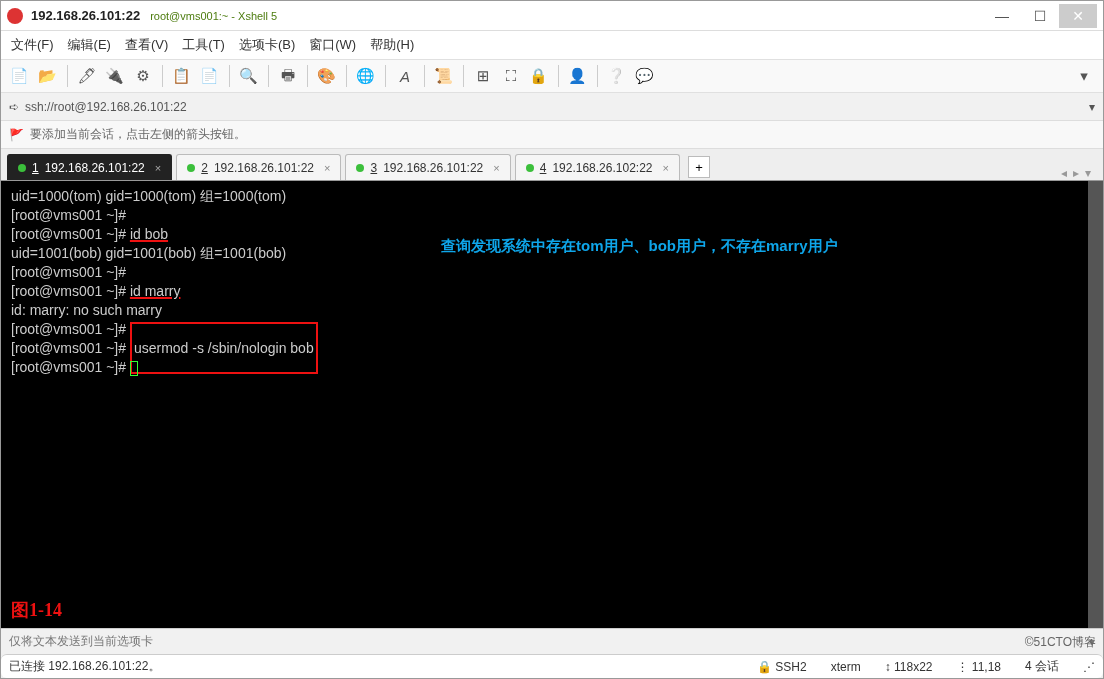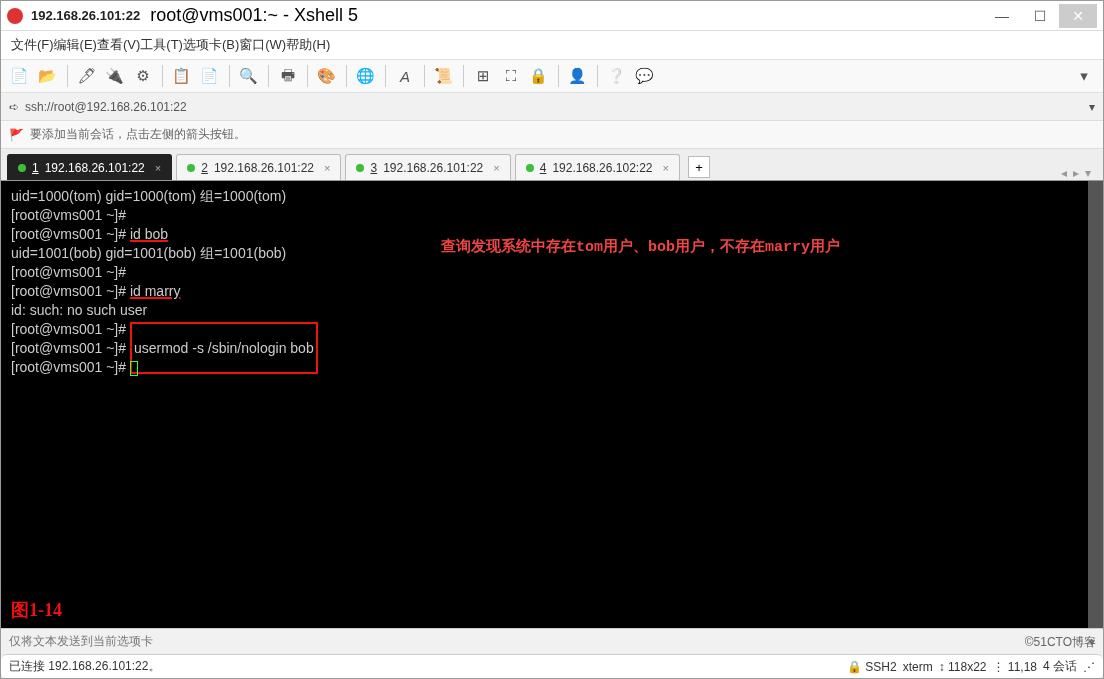--- a/index.html
+++ b/index.html
@@ -1,51 +1,51 @@
 <!DOCTYPE html>
 <html><head>
 <meta charset="utf-8">
 <style>
 * { margin:0; padding:0; box-sizing:border-box; font-family:"Microsoft YaHei","SimSun",sans-serif; }
 body { width:1104px; height:679px; background:#f0f0f0; display:flex; flex-direction:column; border:1px solid #999; }
 .titlebar { height:30px; display:flex; align-items:center; padding:0 6px; background:#fff; border-bottom:1px solid #ddd; }
 .titlebar .logo { width:16px; height:16px; background:#d33; border-radius:50%; margin-right:8px; }
 .titlebar .title-ip { font-weight:bold; font-size:13px; color:#222; margin-right:10px; }
-.titlebar .title-rest { font-size:18px; color:#000000; }
+.titlebar .title-rest { font-size:11px; color:#4d7c0f; }
 .winbtns { margin-left:auto; display:flex; }
 .winbtn { width:38px; height:24px; display:flex; align-items:center; justify-content:center; color:#555; font-size:14px; cursor:pointer; }
 .winbtn.close { background:#ccc; color:#fff; }
-.menubar { height:28px; display:flex; align-items:center; padding:0 10px; background:#fff; font-size:13px; color:#333; }
+.menubar { height:28px; display:flex; align-items:center; padding:0 10px; gap:14px; background:#fff; font-size:13px; color:#333; }
 .menubar span { cursor:pointer; }
 .toolbar { height:34px; display:flex; align-items:center; padding:0 6px; gap:2px; background:#f9f9f9; border-top:1px solid #e0e0e0; border-bottom:1px solid #e0e0e0; }
 .tbtn { width:26px; height:26px; display:flex; align-items:center; justify-content:center; border:1px solid transparent; border-radius:2px; cursor:pointer; color:#555; font-size:15px; }
 .tsep { width:1px; height:22px; background:#ccc; margin:0 4px; }
 .addrbar { height:28px; display:flex; align-items:center; padding:0 8px; background:#f1f1f1; border-bottom:1px solid #ddd; font-size:12px; color:#555; gap:6px; }
 .hintbar { height:28px; display:flex; align-items:center; padding:0 8px; background:#f8f8f8; border-bottom:1px solid #ddd; font-size:12px; color:#666; gap:6px; }
 .tabbar { height:32px; display:flex; align-items:flex-end; background:#eee; border-bottom:1px solid #999; padding:0 6px; gap:4px; }
 .tab { height:26px; display:flex; align-items:center; padding:0 10px; background:#f5f5f5; border:1px solid #bbb; border-bottom:none; border-radius:3px 3px 0 0; font-size:12px; color:#333; cursor:pointer; gap:6px; }
 .tab.active { background:#222; color:#fff; border-color:#222; }
 .tab .dot { width:8px; height:8px; border-radius:50%; background:#3bbf3b; }
 .tab .x { color:#888; margin-left:4px; font-size:11px; }
 .tab.active .x { color:#aaa; }
 .tab .num { text-decoration:underline; }
 .addtab { width:22px; height:22px; display:flex; align-items:center; justify-content:center; border:1px solid #bbb; background:#fff; cursor:pointer; margin-bottom:2px; margin-left:4px; font-size:13px; }
 .tabnav { margin-left:auto; display:flex; gap:6px; color:#999; font-size:12px; padding-right:6px; }
 .terminal { flex:1; background:#000; position:relative; font-family:"Consolas","Courier New",monospace; font-size:14px; color:#ccc; padding:6px 10px; overflow:hidden; }
 .termline { white-space:pre; line-height:19px; }
 .termline .redcmd { text-decoration:underline; text-decoration-color:#e11; text-decoration-thickness:2px; }
 .redbox { border:2px solid #e11; padding:16px 2px;text-align:center; }
-.annot { position:absolute; color:#ef4444; font-family:Liberation Mono, monospace; font-weight:bold; font-size:15px; }
+.annot { position:absolute; color:#0ea5e9; font-family:Liberation Sans, sans-serif; font-weight:bold; font-size:15px; }
 .fignum { position:absolute; bottom:6px; left:10px; color:#e11; font-family:"Microsoft YaHei"; font-weight:bold; font-size:18px; }
 .cursor { display:inline-block; width:8px; height:15px; border:1px solid #3f3; vertical-align:middle; }
 .scrollbar { position:absolute; right:0; top:0; bottom:0; width:15px; background:#2a2a2a; }
 .scrollbar .thumb { background:#555; width:100%; height:100%; }
 .sendbar { height:26px; display:flex; align-items:center; padding:0 8px; background:#f1f1f1; border-top:1px solid #ccc; font-size:12px; color:#777; justify-content:space-between;gap:20px; }
 .statusbar { height:24px; display:flex; align-items:center; padding:0 8px; background:#fff; border-top:1px solid #ccc; font-size:12px; color:#333; gap:18px;border-radius:6px; }
-.statusbar .right { margin-left:auto; display:flex; gap:6px; align-items:center; }
+.statusbar .right { margin-left:auto; display:flex; gap:24px; align-items:center; }
 .watermark { position:absolute; right:8px; bottom:28px; color:#666; font-size:12px; }
 </style>
 </head>
 <body>
 
 <div class="titlebar">
   <span class="logo"></span>
   <span class="title-ip">192.168.26.101:22</span>
   <span class="title-rest">root@vms001:~ - Xshell 5</span>
   <div class="winbtns">
@@ -128,21 +128,21 @@
 </div>
 
 <div class="terminal">
   <div id="term-body">
       <div class="termline">uid=1000(tom) gid=1000(tom) 组=1000(tom)</div>
       <div class="termline">[root@vms001 ~]# </div>
       <div class="termline">[root@vms001 ~]# <span class="redcmd">id bob</span></div>
       <div class="termline">uid=1001(bob) gid=1001(bob) 组=1001(bob)</div>
       <div class="termline">[root@vms001 ~]# </div>
       <div class="termline">[root@vms001 ~]# <span class="redcmd">id marry</span></div>
-      <div class="termline">id: such: no such user</div>
+      <div class="termline">id: marry: no such marry</div>
       <div class="termline">[root@vms001 ~]# </div>
       <div class="termline">[root@vms001 ~]# <span class="redbox">usermod -s /sbin/nologin bob</span></div>
       <div class="termline">[root@vms001 ~]# <span class="cursor"></span></div>
     </div>
   <div class="annot" style="top:56px; left:440px;">查询发现系统中存在tom用户、bob用户，不存在marry用户</div>
   <div class="fignum">图1-14</div>
   <div class="scrollbar">
       <div class="thumb"></div>
     </div>
 </div>

